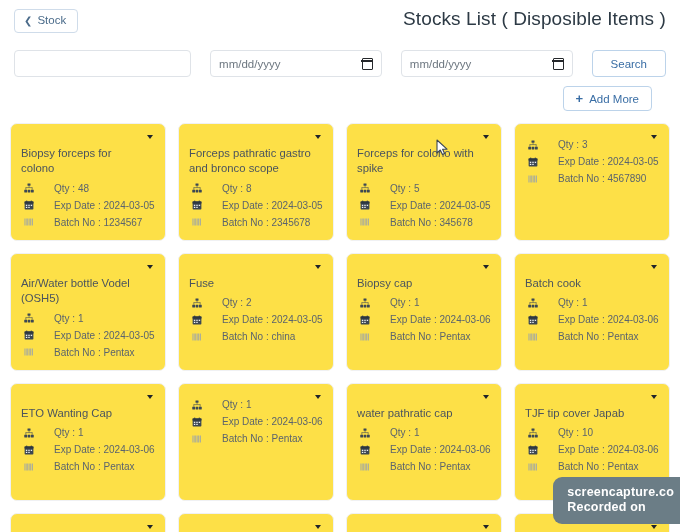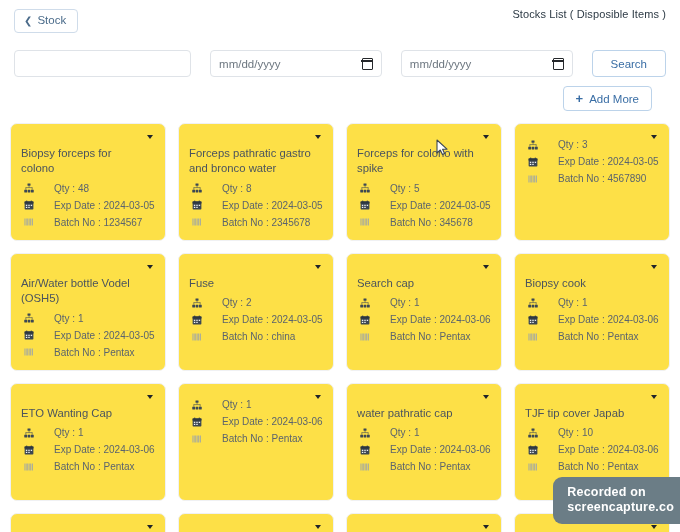--- a/index.html
+++ b/index.html
@@ -34,21 +34,21 @@
     font-size: 11.5px;
     padding: 5px 11px 5px 9px;
     cursor: pointer;
     line-height: 1;
   }
   .back-btn .chev { font-size: 10px; color: #4a6b8a; line-height: 1; }
   .page-title {
     position: absolute;
     right: 14px;
     top: 8px;
-    font-size: 11px;
+    font-size: 19px;
     color: #2d3a45;
     letter-spacing: .1px;
     white-space: nowrap;
   }
 
   
   .filter-wrap {
     padding: 4px 14px 0 14px;
     background: #ffffff;
   }
@@ -289,21 +289,21 @@
             <rect x="10" y="2.4" width="1.6" height="11.2" fill="#9aa3ac"></rect>
             <rect x="12.7" y="2.4" width="1.4" height="11.2" fill="#9aa3ac"></rect>
           </svg>
           <span>Batch No : 1234567</span>
         </div>
       </div>
       <div class="card">
         <div class="card-menu">
           <span class="caret"></span>
         </div>
-        <div class="card-title">Forceps pathratic gastro and bronco water</div>
+        <div class="card-title">Forceps pathratic gastro and bronco scope</div>
         <div class="card-line">
           <svg class="ic" width="10" height="10" viewBox="0 0 16 16">
             <rect x="5.6" y="0.6" width="4.8" height="3.6" rx="0.5" fill="#3c4753"></rect>
             <rect x="0.4" y="10.8" width="4.6" height="4.2" rx="0.5" fill="#3c4753"></rect>
             <rect x="5.9" y="10.8" width="4.2" height="4.2" rx="0.5" fill="#3c4753"></rect>
             <rect x="11" y="10.8" width="4.6" height="4.2" rx="0.5" fill="#3c4753"></rect>
             <rect x="7.6" y="4.2" width="0.9" height="3.2" fill="#3c4753"></rect>
             <rect x="2.6" y="7.2" width="10.8" height="0.9" fill="#3c4753"></rect>
             <rect x="2.6" y="7.2" width="0.9" height="3.6" fill="#3c4753"></rect>
             <rect x="12.5" y="7.2" width="0.9" height="3.6" fill="#3c4753"></rect>
@@ -508,21 +508,21 @@
             <rect x="10" y="2.4" width="1.6" height="11.2" fill="#9aa3ac"></rect>
             <rect x="12.7" y="2.4" width="1.4" height="11.2" fill="#9aa3ac"></rect>
           </svg>
           <span>Batch No : china</span>
         </div>
       </div>
       <div class="card">
         <div class="card-menu">
           <span class="caret"></span>
         </div>
-        <div class="card-title">Search cap</div>
+        <div class="card-title">Biopsy cap</div>
         <div class="card-line">
           <svg class="ic" width="10" height="10" viewBox="0 0 16 16">
             <rect x="5.6" y="0.6" width="4.8" height="3.6" rx="0.5" fill="#3c4753"></rect>
             <rect x="0.4" y="10.8" width="4.6" height="4.2" rx="0.5" fill="#3c4753"></rect>
             <rect x="5.9" y="10.8" width="4.2" height="4.2" rx="0.5" fill="#3c4753"></rect>
             <rect x="11" y="10.8" width="4.6" height="4.2" rx="0.5" fill="#3c4753"></rect>
             <rect x="7.6" y="4.2" width="0.9" height="3.2" fill="#3c4753"></rect>
             <rect x="2.6" y="7.2" width="10.8" height="0.9" fill="#3c4753"></rect>
             <rect x="2.6" y="7.2" width="0.9" height="3.6" fill="#3c4753"></rect>
             <rect x="12.5" y="7.2" width="0.9" height="3.6" fill="#3c4753"></rect>
@@ -552,21 +552,21 @@
             <rect x="10" y="2.4" width="1.6" height="11.2" fill="#9aa3ac"></rect>
             <rect x="12.7" y="2.4" width="1.4" height="11.2" fill="#9aa3ac"></rect>
           </svg>
           <span>Batch No : Pentax</span>
         </div>
       </div>
       <div class="card">
         <div class="card-menu">
           <span class="caret"></span>
         </div>
-        <div class="card-title">Biopsy cook</div>
+        <div class="card-title">Batch cook</div>
         <div class="card-line">
           <svg class="ic" width="10" height="10" viewBox="0 0 16 16">
             <rect x="5.6" y="0.6" width="4.8" height="3.6" rx="0.5" fill="#3c4753"></rect>
             <rect x="0.4" y="10.8" width="4.6" height="4.2" rx="0.5" fill="#3c4753"></rect>
             <rect x="5.9" y="10.8" width="4.2" height="4.2" rx="0.5" fill="#3c4753"></rect>
             <rect x="11" y="10.8" width="4.6" height="4.2" rx="0.5" fill="#3c4753"></rect>
             <rect x="7.6" y="4.2" width="0.9" height="3.2" fill="#3c4753"></rect>
             <rect x="2.6" y="7.2" width="10.8" height="0.9" fill="#3c4753"></rect>
             <rect x="2.6" y="7.2" width="0.9" height="3.6" fill="#3c4753"></rect>
             <rect x="12.5" y="7.2" width="0.9" height="3.6" fill="#3c4753"></rect>
@@ -790,21 +790,21 @@
         </div>
       </div>
       <div class="card short">
         <div class="card-menu">
           <span class="caret"></span>
         </div>
       </div>
     </div>
 
   <div class="watermark">
+    <div>screencapture.co</div>
     <div>Recorded on</div>
-    <div>screencapture.co</div>
   </div>
 
   <svg class="cursor" width="13" height="18" viewBox="0 0 13 18">
     <path d="M1 1 L1 14 L4.3 11 L6.4 15.6 L8.6 14.6 L6.6 10.2 L11 10.2 Z" fill="#ffffff" stroke="#3c4753" stroke-width="1.1" stroke-linejoin="round"></path>
   </svg>
 
 </div>
 
 </body></html>

